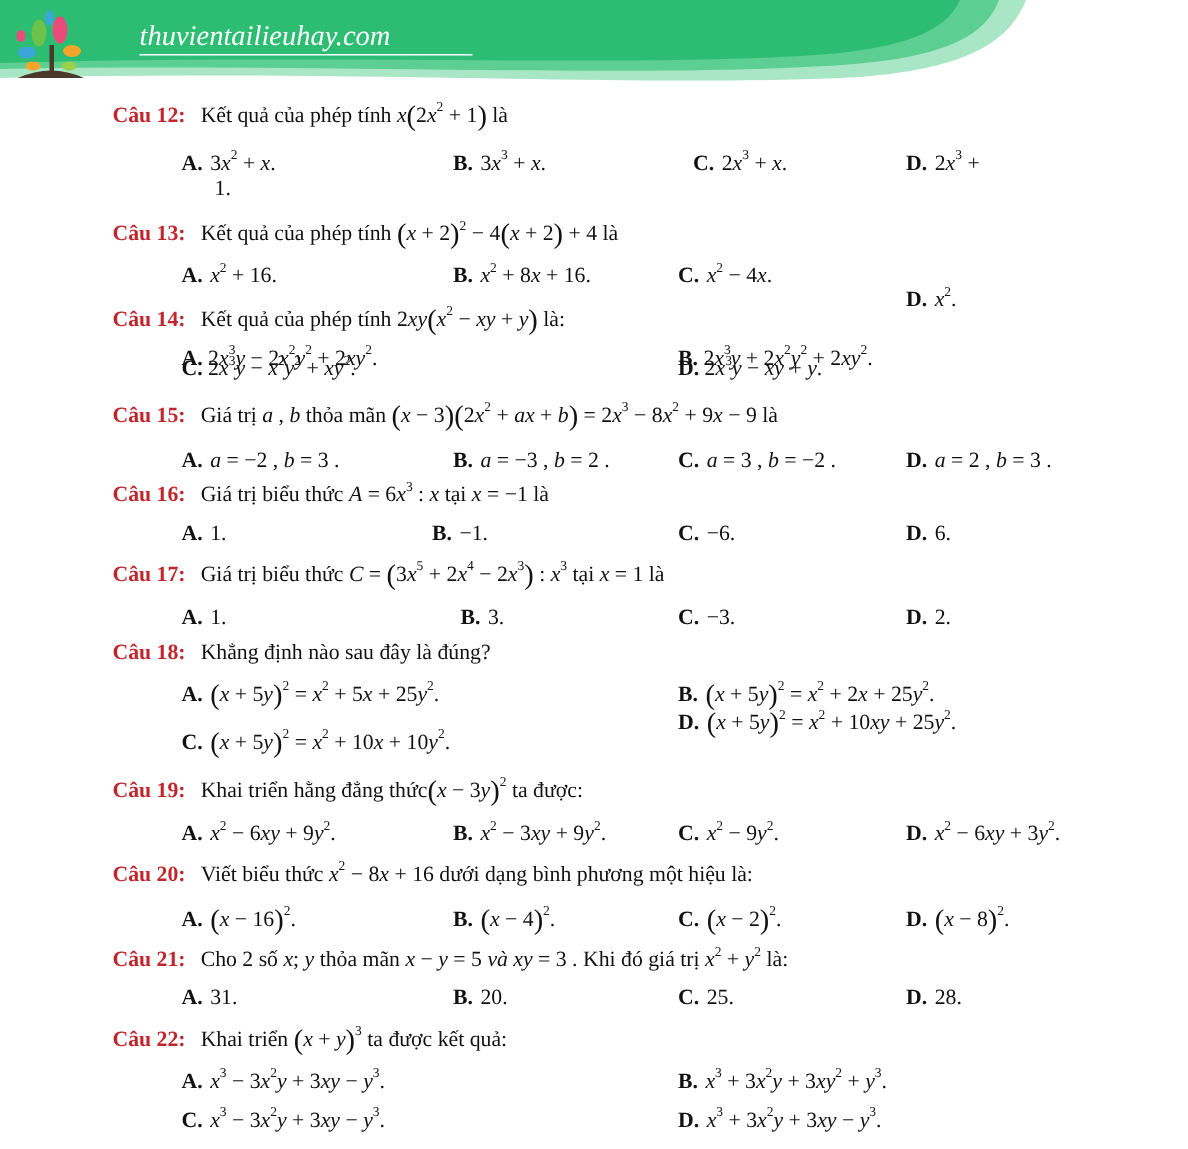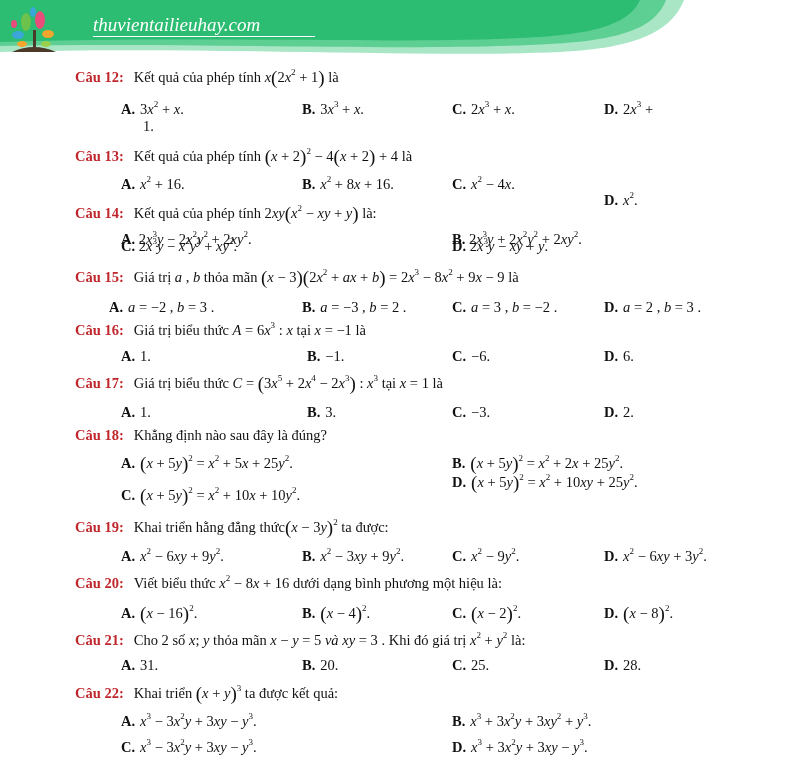--- a/index.html
+++ b/index.html
@@ -44,21 +44,21 @@
 </div>
 
 <div class="content">
 
   <div class="q" style="top:67px">
     <span class="num">Câu 12:</span><span>Kết quả của phép tính <span class="m">x</span><span class="big">(</span>2<span class="m">x</span><sup>2</sup> + 1<span class="big">)</span> là</span>
   </div>
   <div class="opt" style="left:121px;top:101px"><span class="lbl">A.</span>3<span class="m">x</span><sup>2</sup> + <span class="m">x</span>.</div>
   <div class="opt" style="left:143px;top:118px">1.</div>
   <div class="opt" style="left:302px;top:101px"><span class="lbl">B.</span>3<span class="m">x</span><sup>3</sup> + <span class="m">x</span>.</div>
-  <div class="opt" style="left:452px;top:101px"><span class="lbl">C.</span>2<span class="m">x</span><sup>3</sup> + <span class="m">x</span>.</div>
+  <div class="opt" style="left:462px;top:101px"><span class="lbl">C.</span>2<span class="m">x</span><sup>3</sup> + <span class="m">x</span>.</div>
   <div class="opt" style="left:604px;top:101px"><span class="lbl">D.</span>2<span class="m">x</span><sup>3</sup> +</div>
 
   <div class="q" style="top:146px">
     <span class="num">Câu 13:</span><span>Kết quả của phép tính <span class="big">(</span><span class="m">x</span> + 2<span class="big">)</span><sup>2</sup> − 4<span class="big">(</span><span class="m">x</span> + 2<span class="big">)</span> + 4 là</span>
   </div>
   <div class="opt" style="left:121px;top:176px"><span class="lbl">A.</span><span class="m">x</span><sup>2</sup> + 16.</div>
   <div class="opt" style="left:302px;top:176px"><span class="lbl">B.</span><span class="m">x</span><sup>2</sup> + 8<span class="m">x</span> + 16.</div>
   <div class="opt" style="left:452px;top:176px"><span class="lbl">C.</span><span class="m">x</span><sup>2</sup> − 4<span class="m">x</span>.</div>
   <div class="opt" style="left:604px;top:192px"><span class="lbl">D.</span><span class="m">x</span><sup>2</sup>.</div>
 
@@ -66,30 +66,30 @@
     <span class="num">Câu 14:</span><span>Kết quả của phép tính 2<span class="m">xy</span><span class="big">(</span><span class="m">x</span><sup>2</sup> − <span class="m">xy</span> + <span class="m">y</span><span class="big">)</span> là:</span>
   </div>
   <div class="overlap" style="left:121px;top:231px"><span class="lbl" style="font-weight:bold">A.</span> 2<span class="m">x</span><sup>3</sup><span class="m">y</span> − 2<span class="m">x</span><sup>2</sup><span class="m">y</span><sup>2</sup> + 2<span class="m">xy</span><sup>2</sup>.</div>
   <div class="overlap" style="left:121px;top:238px"><span style="font-weight:bold">C.</span> 2<span class="m">x</span><sup>3</sup><span class="m">y</span> − <span class="m">x</span><sup>2</sup><span class="m">y</span><sup>2</sup> + <span class="m">xy</span><sup>2</sup>.</div>
   <div class="overlap" style="left:452px;top:231px"><span style="font-weight:bold">B.</span> 2<span class="m">x</span><sup>3</sup><span class="m">y</span> + 2<span class="m">x</span><sup>2</sup><span class="m">y</span><sup>2</sup> + 2<span class="m">xy</span><sup>2</sup>.</div>
   <div class="overlap" style="left:452px;top:238px"><span style="font-weight:bold">D.</span> 2<span class="m">x</span><sup>3</sup><span class="m">y</span> − <span class="m">xy</span> + <span class="m">y</span>.</div>
 
   <div class="q" style="top:267px">
     <span class="num">Câu 15:</span><span>Giá trị <span class="m">a</span> , <span class="m">b</span> thỏa mãn <span class="big">(</span><span class="m">x</span> − 3<span class="big">)(</span>2<span class="m">x</span><sup>2</sup> + <span class="m">ax</span> + <span class="m">b</span><span class="big">)</span> = 2<span class="m">x</span><sup>3</sup> − 8<span class="m">x</span><sup>2</sup> + 9<span class="m">x</span> − 9 là</span>
   </div>
-  <div class="opt" style="left:109px;top:299px"><span class="lbl">A.</span><span class="m">a</span> = −2 , <span class="m">b</span> = 3 .</div>
+  <div class="opt" style="left:121px;top:299px"><span class="lbl">A.</span><span class="m">a</span> = −2 , <span class="m">b</span> = 3 .</div>
   <div class="opt" style="left:302px;top:299px"><span class="lbl">B.</span><span class="m">a</span> = −3 , <span class="m">b</span> = 2 .</div>
   <div class="opt" style="left:452px;top:299px"><span class="lbl">C.</span><span class="m">a</span> = 3 , <span class="m">b</span> = −2 .</div>
   <div class="opt" style="left:604px;top:299px"><span class="lbl">D.</span><span class="m">a</span> = 2 , <span class="m">b</span> = 3 .</div>
 
   <div class="q" style="top:322px">
     <span class="num">Câu 16:</span><span>Giá trị biểu thức <span class="m">A</span> = 6<span class="m">x</span><sup>3</sup> : <span class="m">x</span> tại <span class="m">x</span> = −1 là</span>
   </div>
   <div class="opt" style="left:121px;top:348px"><span class="lbl">A.</span><span>1.</span></div>
-  <div class="opt" style="left:307px;top:348px"><span class="lbl">B.</span><span>−1.</span></div>
+  <div class="opt" style="left:288px;top:348px"><span class="lbl">B.</span><span>−1.</span></div>
   <div class="opt" style="left:452px;top:348px"><span class="lbl">C.</span><span>−6.</span></div>
   <div class="opt" style="left:604px;top:348px"><span class="lbl">D.</span><span>6.</span></div>
 
   <div class="q" style="top:373px">
     <span class="num">Câu 17:</span><span>Giá trị biểu thức <span class="m">C</span> = <span class="big">(</span>3<span class="m">x</span><sup>5</sup> + 2<span class="m">x</span><sup>4</sup> − 2<span class="m">x</span><sup>3</sup><span class="big">)</span> : <span class="m">x</span><sup>3</sup> tại <span class="m">x</span> = 1 là</span>
   </div>
   <div class="opt" style="left:121px;top:404px"><span class="lbl">A.</span><span>1.</span></div>
   <div class="opt" style="left:307px;top:404px"><span class="lbl">B.</span><span>3.</span></div>
   <div class="opt" style="left:452px;top:404px"><span class="lbl">C.</span><span>−3.</span></div>
   <div class="opt" style="left:604px;top:404px"><span class="lbl">D.</span><span>2.</span></div>

